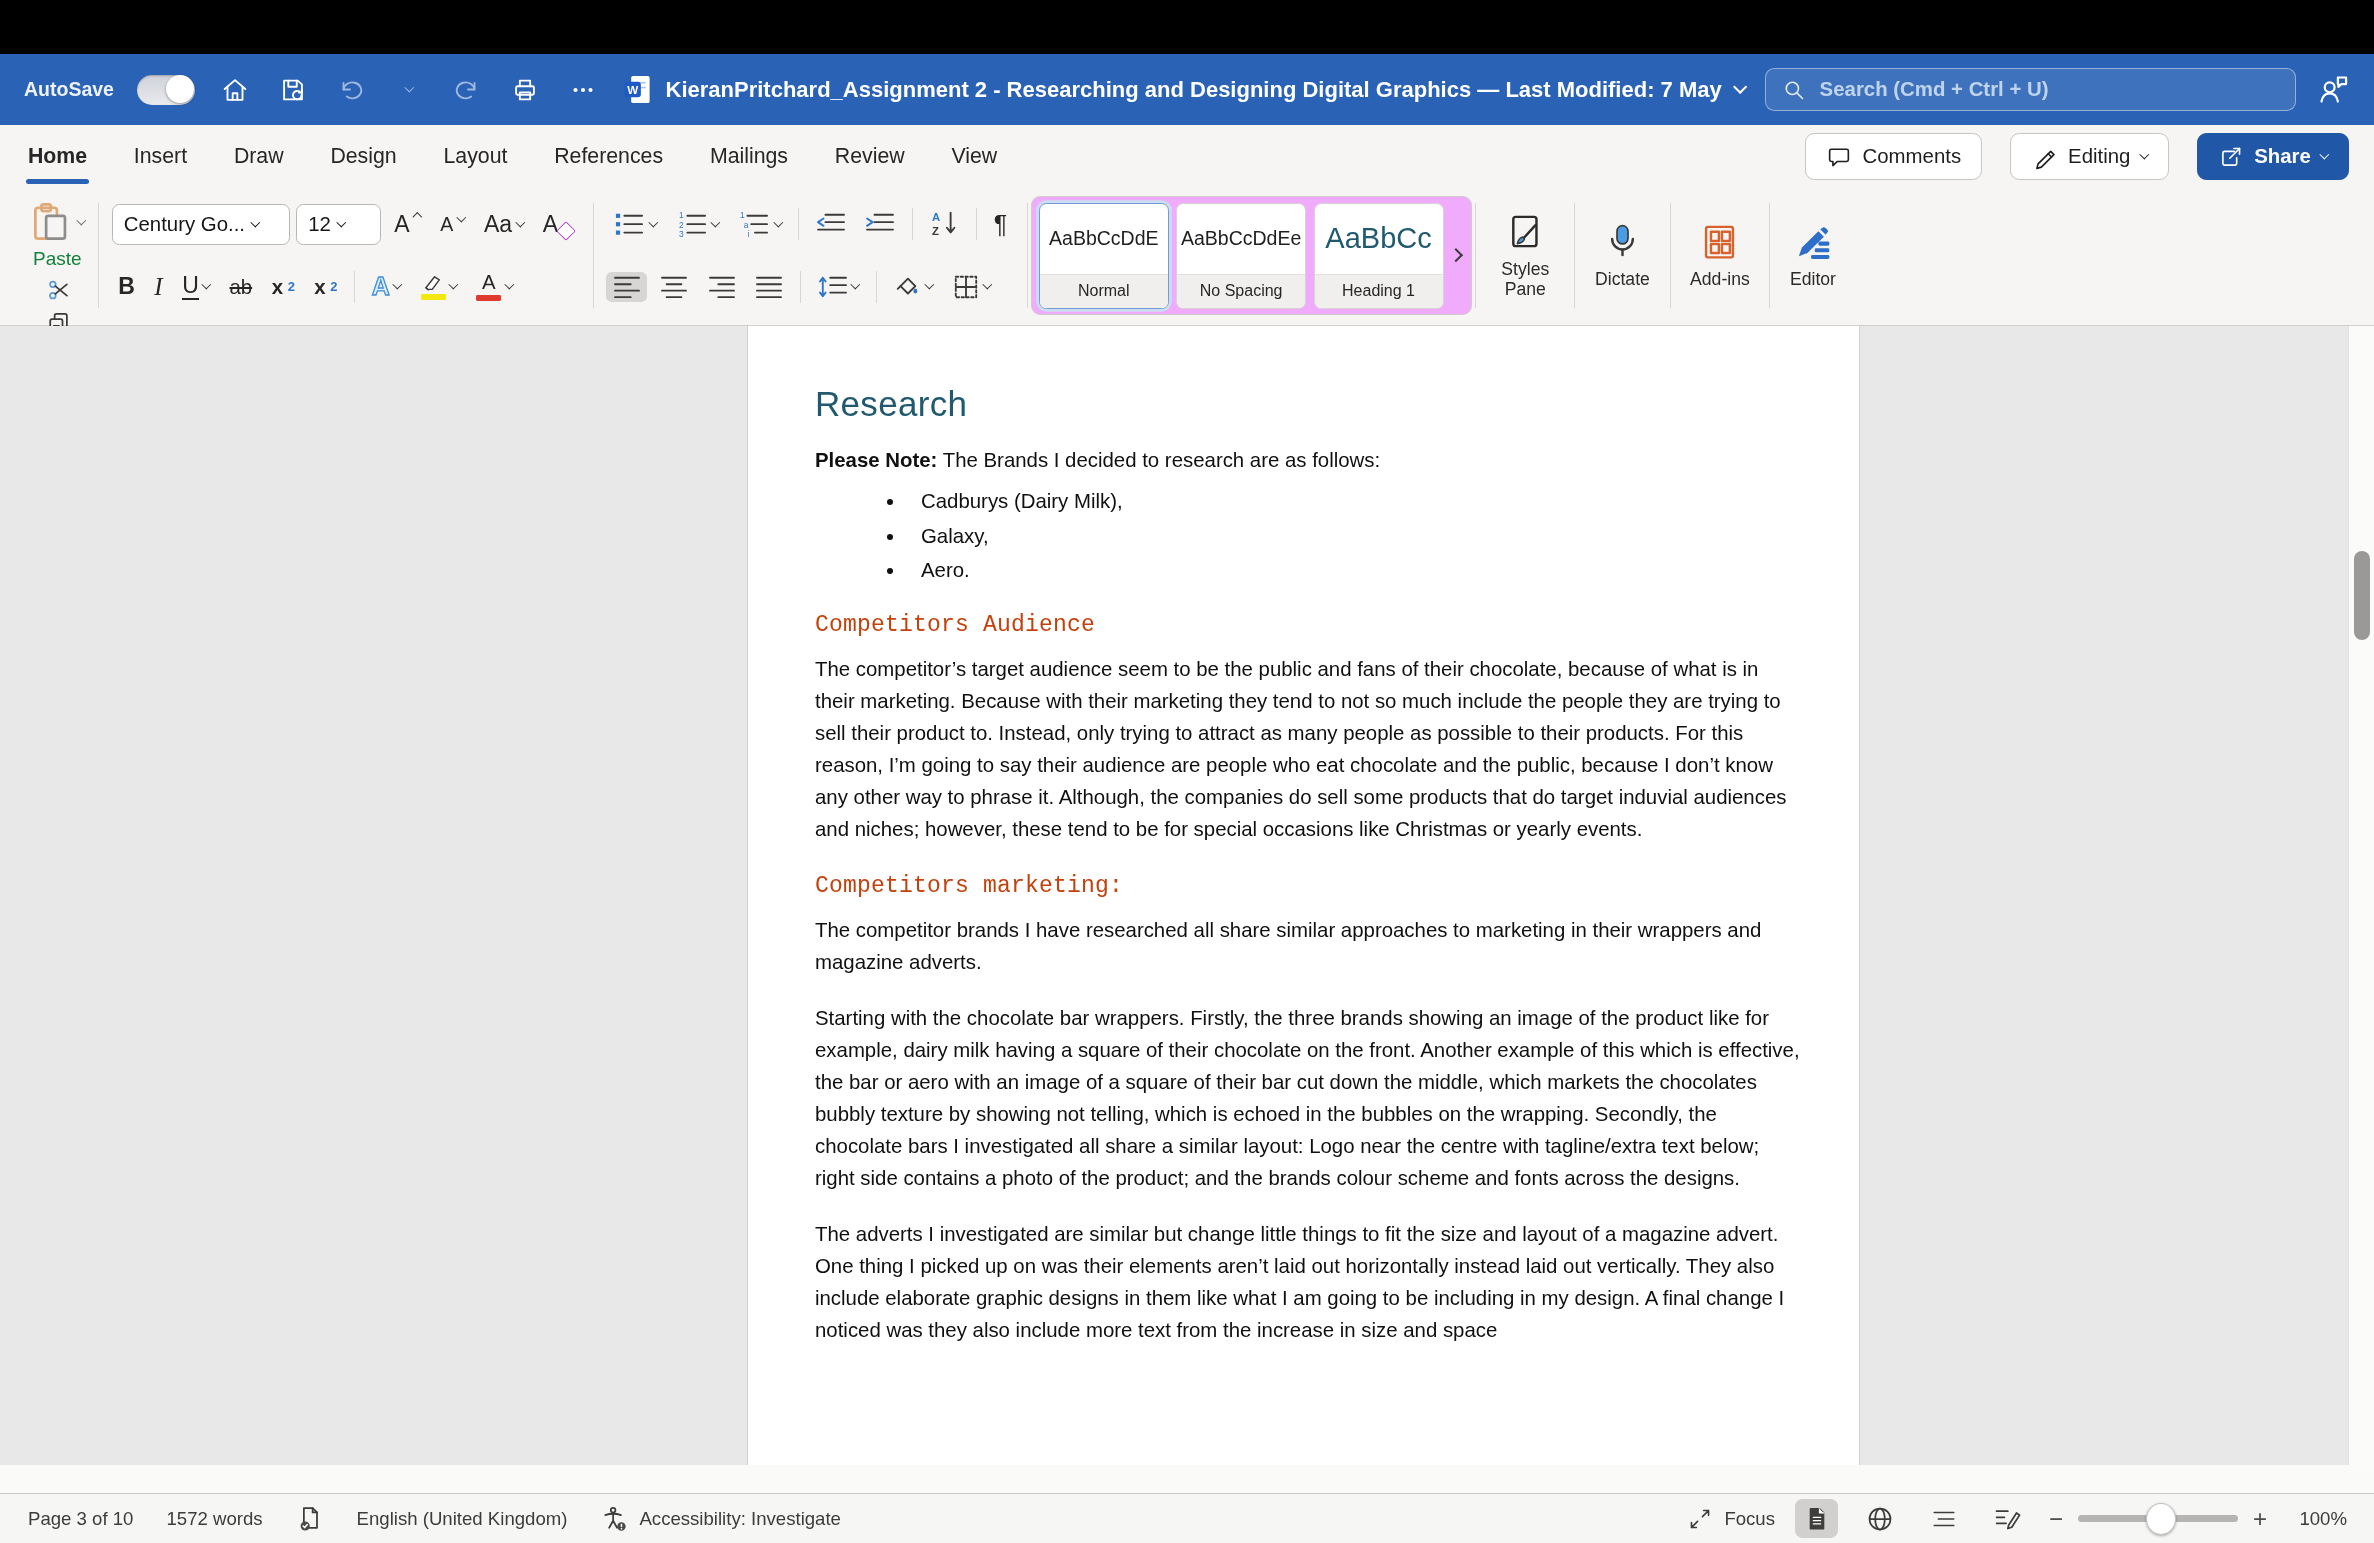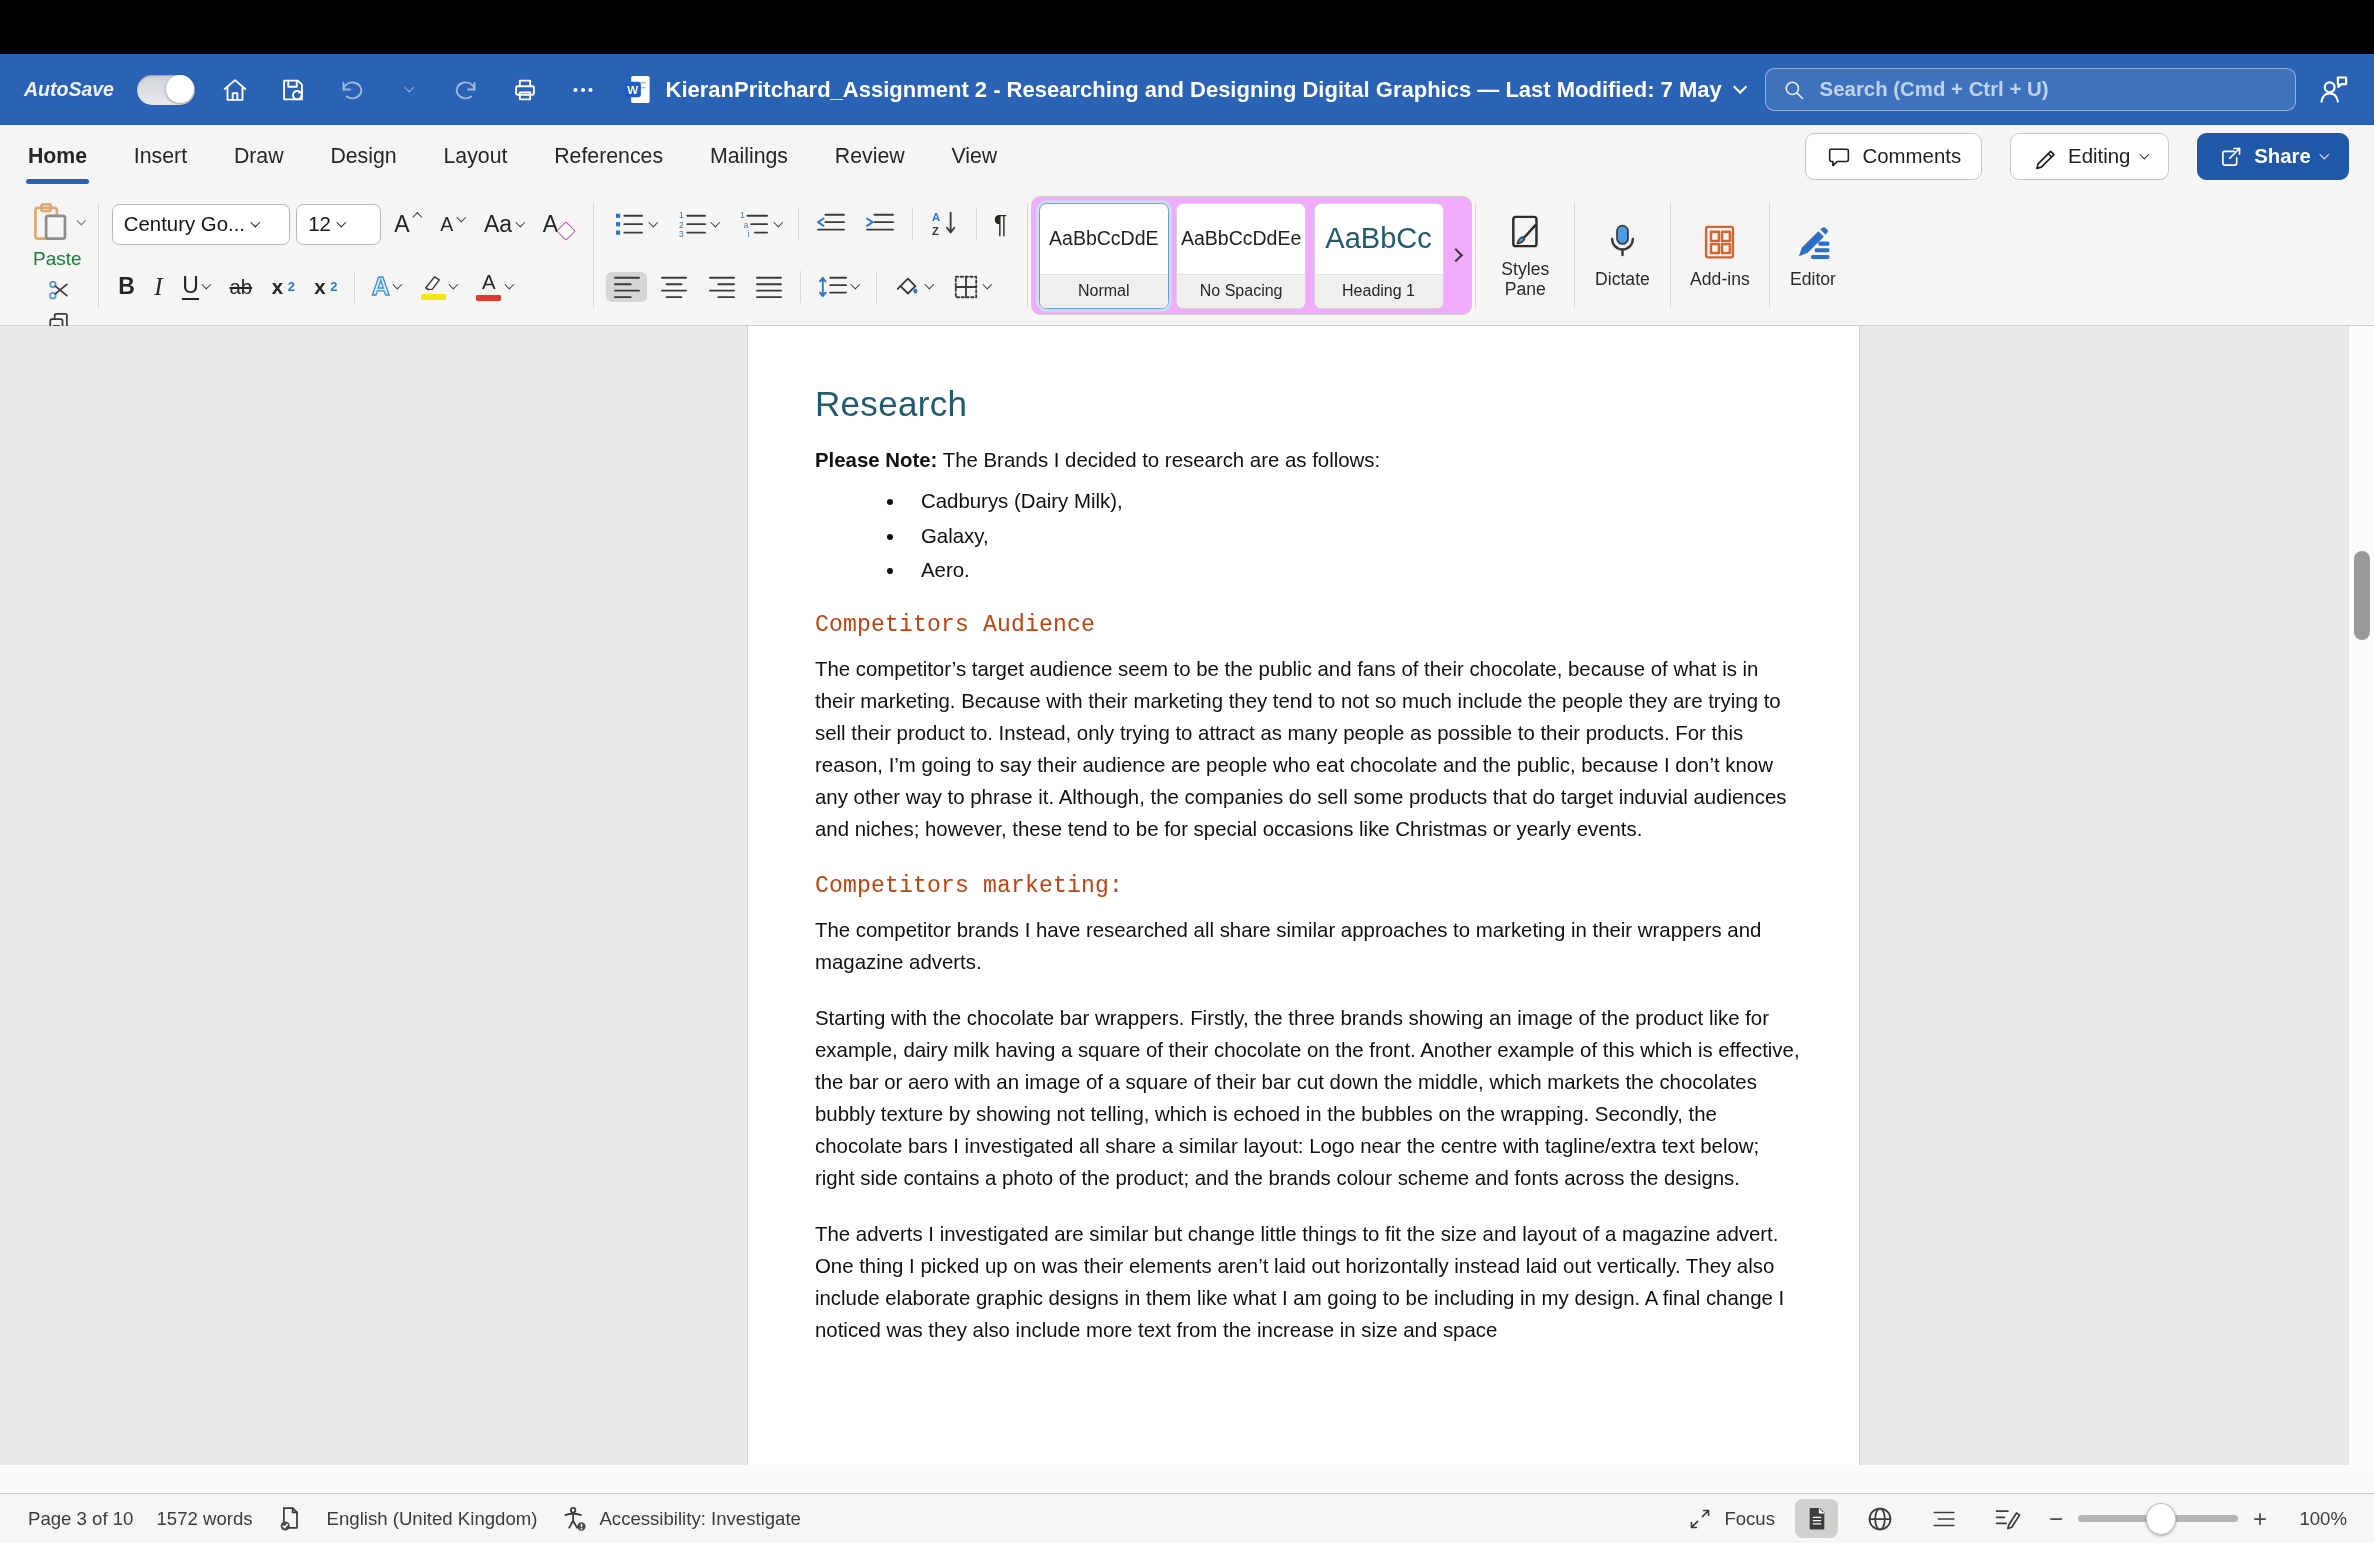--- a/index.html
+++ b/index.html
@@ -7,21 +7,21 @@
     font-family:"Liberation Sans",sans-serif;-webkit-font-smoothing:antialiased;}
   svg{display:block;}
   .ic{width:30px;height:30px;stroke:currentColor;fill:none;stroke-width:2;stroke-linecap:round;stroke-linejoin:round;}
 
   
   .mac-top{height:54px;background:#000;}
 
   
   .titlebar{height:71px;background:#2a62b6;color:#fff;display:flex;align-items:center;padding:0 24px;box-sizing:border-box;}
   .tb-left{display:flex;align-items:center;gap:23px;}
-  .tb-autosave{font-size:19.5px;font-weight:600;color:#eef3fb;font-style:italic;}
+  .tb-autosave{font-size:19.5px;font-weight:600;color:#eef3fb;}
   .toggle{position:relative;width:58px;height:30px;border-radius:15px;background:linear-gradient(#cfd2d8,#e9eaee);box-shadow:inset 0 0.9px 1.9px rgba(0,0,0,.25);cursor:pointer;}
   .toggle .knob{position:absolute;top:0.9px;right:0.9px;width:28px;height:28px;border-radius:50%;background:#fff;box-shadow:0 0.9px 2.8px rgba(0,0,0,.4);}
   .tb-btn{display:flex;align-items:center;justify-content:center;width:35px;height:35px;color:#fff;cursor:pointer;}
   .dim{opacity:.55;}
   .tb-center{flex:1;display:flex;align-items:center;justify-content:center;gap:13px;min-width:0;}
   .tb-title{font-size:22px;font-weight:700;white-space:nowrap;}
   .chev{display:inline-block;width:8.3px;height:8.3px;border-right:2px solid currentColor;border-bottom:2px solid currentColor;transform:rotate(45deg);margin-top:-4.6px;}
   .chev.r{transform:rotate(-45deg);margin:0;}
   .chev.tiny{width:5.6px;height:5.6px;border-width:1.7px;}
   .tb-right{display:flex;align-items:center;gap:20.4px;}
@@ -85,21 +85,21 @@
   .doc .note{margin-bottom:11px;}
   .doc ul{list-style:disc;margin:11px 0 24px;padding-left:91px;}
   .doc li{font-size:20.4px;line-height:28px;margin:6.5px 0;padding-left:15px;}
   .vscroll{position:absolute;right:0;top:0;width:26px;height:100%;background:#fbfbfa;border-left:0.9px solid #e3e1df;}
   .vthumb{position:absolute;left:4.6px;top:225px;width:16px;height:89px;border-radius:8.3px;background:#9b9998;cursor:grab;}
 
   
   .hstrip{height:28px;background:#fafaf9;}
   .statusbar{height:50px;background:#f6f6f5;border-top:0.9px solid #c9c7c5;display:flex;align-items:center;justify-content:space-between;
     padding:0 28px;box-sizing:border-box;font-size:18.6px;color:#3d3c3a;}
-  .sb-left{display:flex;align-items:center;gap:23px;}
+  .sb-left{display:flex;align-items:center;gap:33px;}
   .sb-item{display:flex;align-items:center;gap:11px;cursor:pointer;white-space:nowrap;}
   .sb-right{display:flex;align-items:center;gap:20.4px;}
   .viewbtn{display:flex;align-items:center;justify-content:center;width:43px;height:39px;border-radius:7.4px;color:#3d3c3a;cursor:pointer;}
   .viewbtn.sel{background:#d2d0ce;}
   .zoomctrl{display:flex;align-items:center;gap:15px;}
   .zsign{font-size:24px;color:#4a4948;cursor:pointer;line-height:1;}
   .ztrack{position:relative;width:160px;height:6.5px;border-radius:3.7px;background:#b7b5b3;cursor:pointer;}
   .zthumb{position:absolute;left:52%;top:50%;transform:translate(-50%,-50%);width:28px;height:30px;border-radius:50%;background:#fff;
     border:0.9px solid #c4c2c0;box-shadow:0 0.9px 2.8px rgba(0,0,0,.3);cursor:grab;}
   .zlevel{width:65px;text-align:right;}

